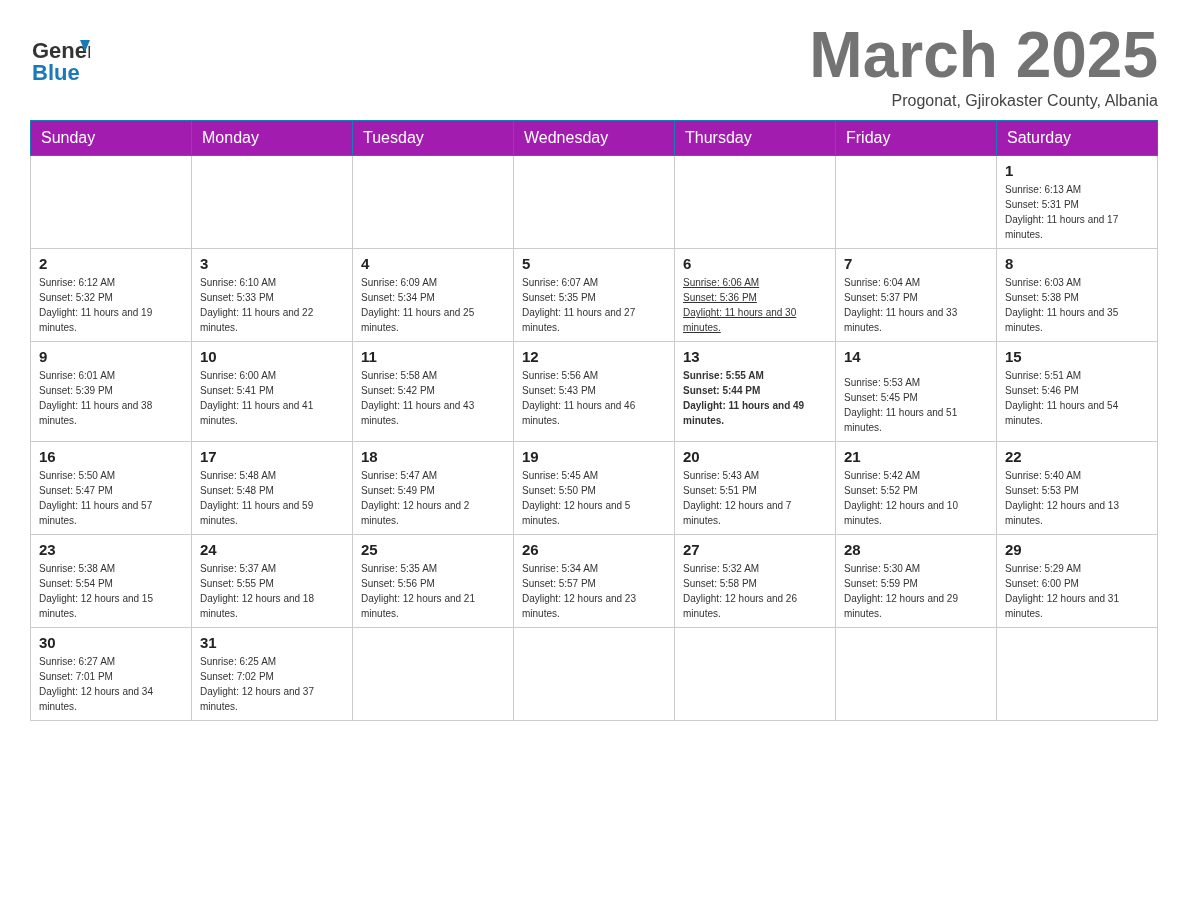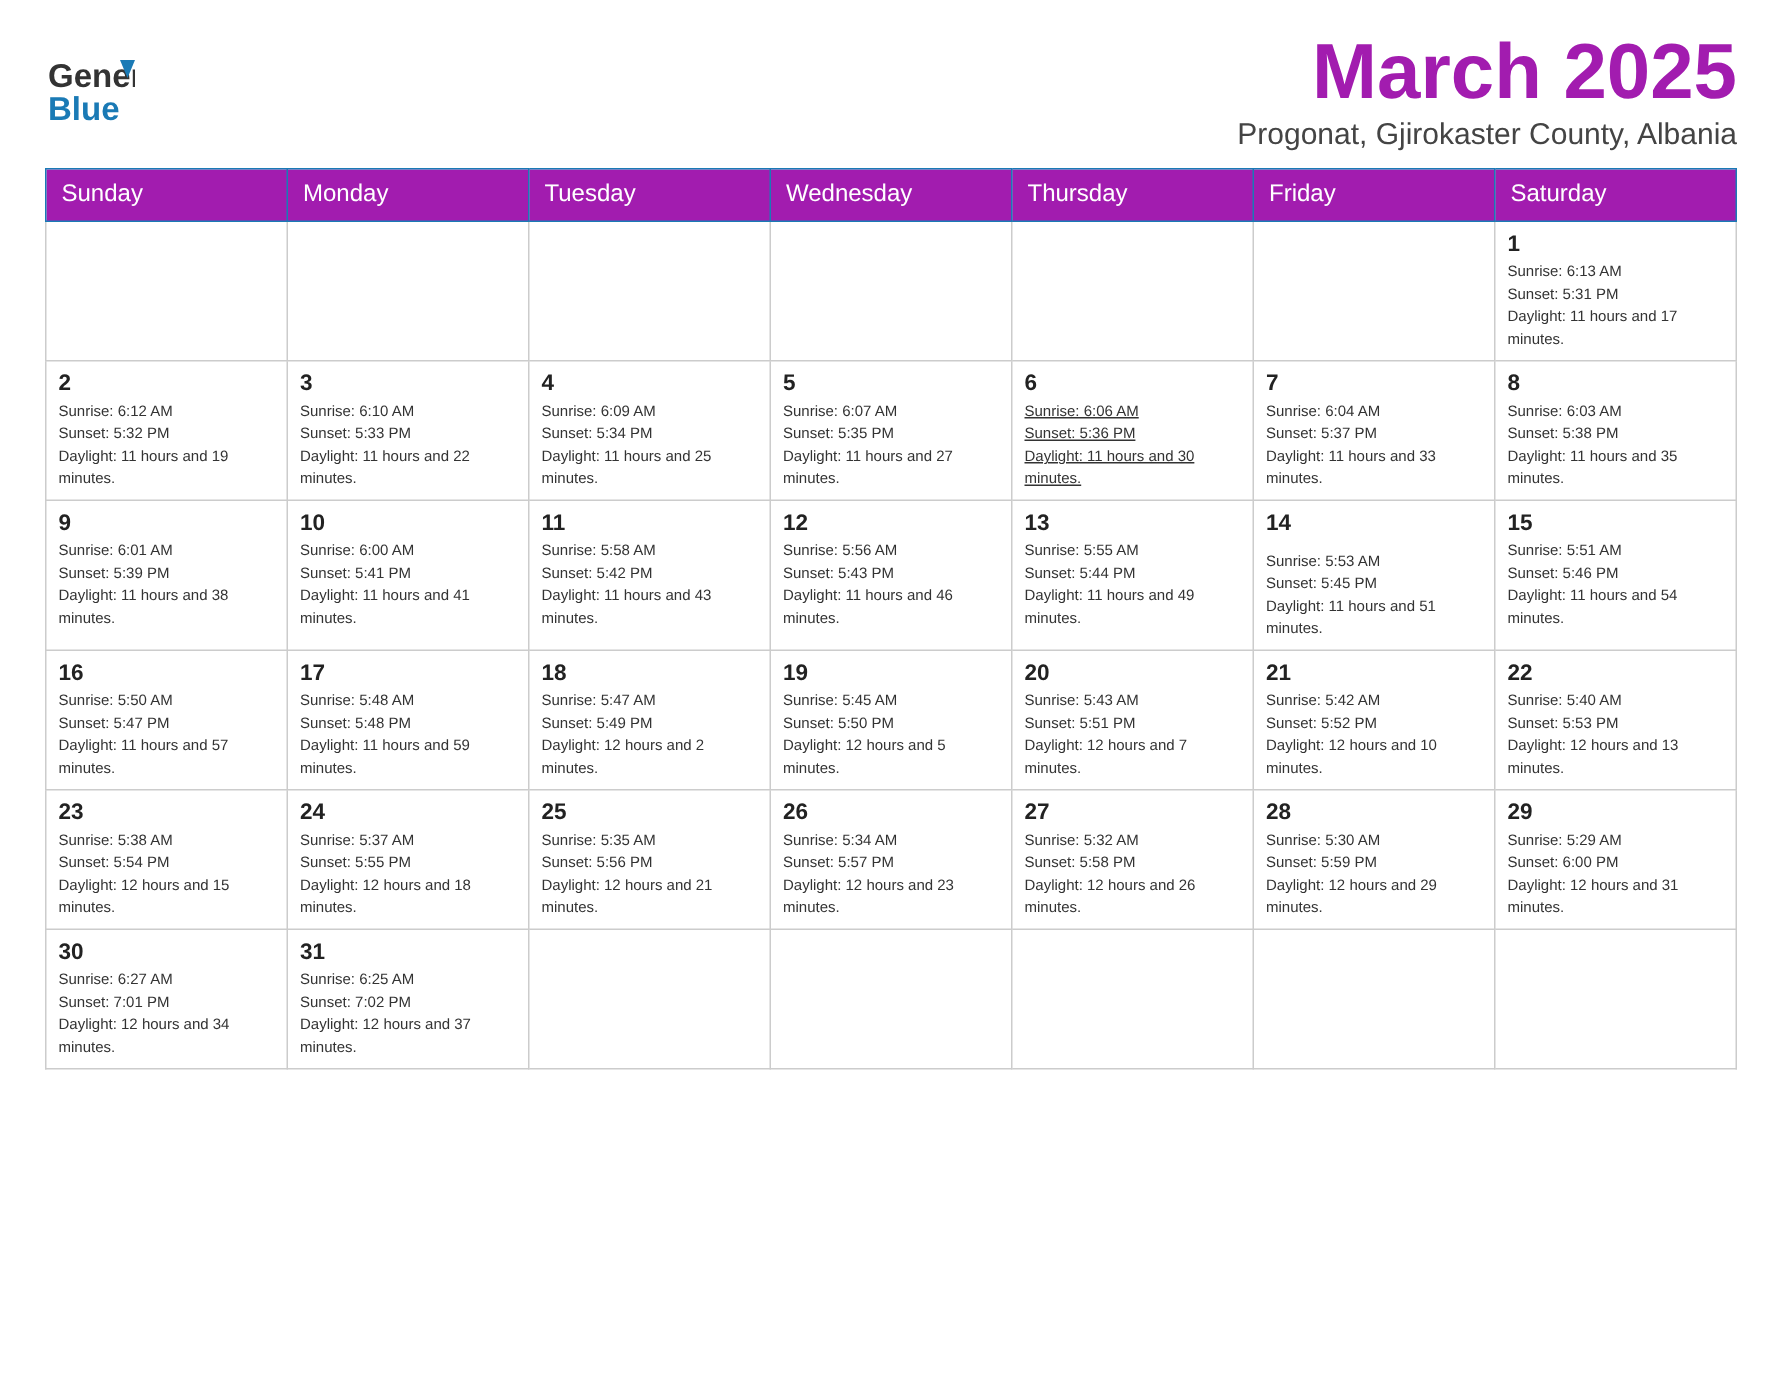--- a/index.html
+++ b/index.html
@@ -18,27 +18,27 @@
     }
     .logo {
       display: flex;
       align-items: center;
       margin-top: 10px;
     }
     .title-block {
       text-align: right;
     }
     .month-title {
-      font-size: 52px;
+      font-size: 64px;
       font-weight: bold;
-      color: #a21caf;
+      color: #737373;
       line-height: 1.1;
     }
     .location-title {
-      font-size: 20px;
+      font-size: 16px;
       color: #444;
       margin-top: 2px;
     }
     .calendar {
       width: 100%;
       border-collapse: collapse;
       margin-top: 10px;
     }
     .calendar th {
       background: #a21caf;
@@ -185,21 +185,21 @@
 Daylight: 11 hours and 43 minutes.</div>
         </td>
         <td>
           <span class="day-number">12</span>
           <div class="day-info" style="white-space: pre-line;">Sunrise: 5:56 AM
 Sunset: 5:43 PM
 Daylight: 11 hours and 46 minutes.</div>
         </td>
         <td>
           <span class="day-number">13</span>
-          <div class="day-info" style="white-space: pre-line;">Sunrise: 5:55 AM
+          <div class="day-info" style="white-space: pre-line; font-weight: bold;">Sunrise: 5:55 AM
 Sunset: 5:44 PM
 Daylight: 11 hours and 49 minutes.</div>
         </td>
         <td>
           <span class="day-number">14</span>
           <div class="day-info" style="white-space: pre-line; margin-top: 10px;">Sunrise: 5:53 AM
 Sunset: 5:45 PM
 Daylight: 11 hours and 51 minutes.</div>
         </td>
         <td>

